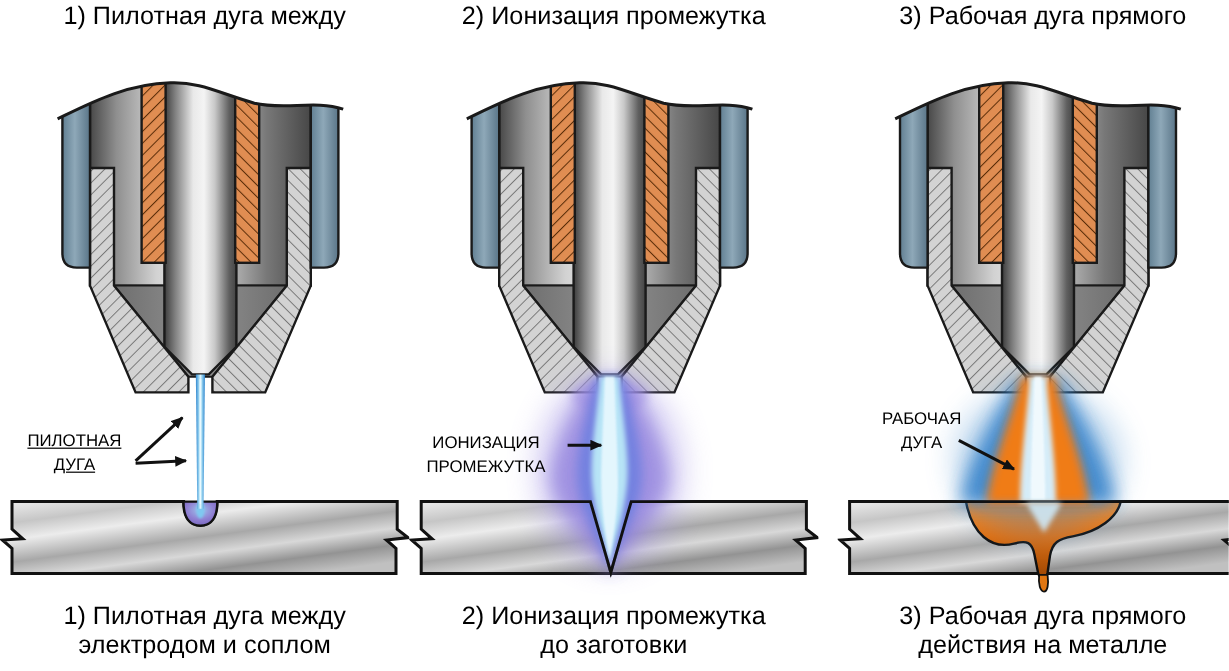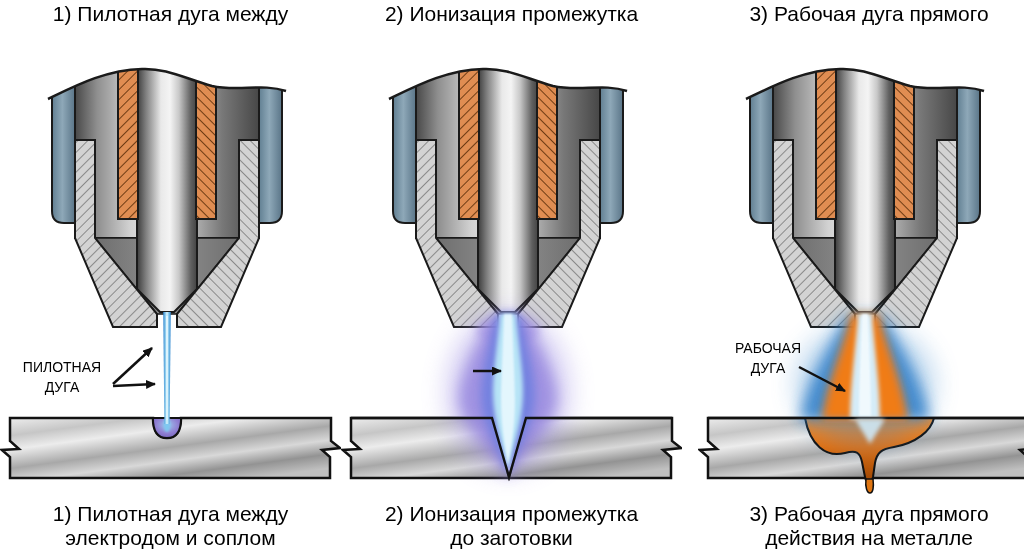--- a/index.html
+++ b/index.html
@@ -9,21 +9,21 @@
   .p1{left:0;width:341px;}
   .p2{left:341px;width:341px;}
   .p3{left:698px;width:342px;}
   .caption{position:absolute;left:0;right:0;text-align:center;
            font-size:21px;line-height:24px;white-space:pre-line;}
   .caption.top{top:2px;}
   .caption.bottom{top:502px;}
   .diagram{position:absolute;left:0;top:0;}
   .arc-label{position:absolute;font-size:14px;line-height:20px;
              text-align:center;white-space:pre-line;}
-  .lbl1{left:2px;top:357px;width:120px;}
+  .lbl1{left:2px;top:357px;width:120px;text-decoration:underline;}
   .lbl2{left:0px;top:358px;width:128px;}
   .lbl3{left:26px;top:338px;width:88px;}
   svg{display:block;}
   .defs{position:absolute;width:0;height:0;}
 </style>
 </head>
 <body>
 
 <div class="stage">
 
@@ -175,20 +175,22 @@
         <ellipse cx="167" cy="330" rx="32" ry="13" fill="#a495e5" opacity=".55" filter="url(#f4)"></ellipse>
         <path d="M150,318 C138,340 118,375 118,398 C118,420 140,440 156,462 L167,476 L178,462 C194,440 216,420 216,398 C216,375 196,340 184,318 Z" fill="#9282dd" opacity=".8" filter="url(#f7)"></path>
         <path d="M155,314 C150,340 140,370 140,395 C140,425 158,450 167,474 C176,450 194,425 194,395 C194,370 184,340 179,314 Z" fill="#7080e0" opacity=".9" filter="url(#f4)"></path>
         <path d="M159,314 C157,340 152,370 152,392 C152,420 162,448 167,470 C172,448 182,420 182,392 C182,370 177,340 175,314 Z" fill="#b7e4f6" filter="url(#f2)"></path>
         <path d="M163,314 C162,345 160,380 160,400 C160,430 165,452 167,466 C169,452 174,430 174,400 C174,380 172,345 171,314 Z" fill="#e8f8fe" opacity=".9" filter="url(#f1)"></path>
       </g>
       <path d="M10,418 H151 L168,477 L185,418 H331" fill="none" stroke="#111" stroke-width="2.4"></path>
       <line x1="132" y1="371" x2="160" y2="371" stroke="#111" stroke-width="2.5" marker-end="url(#ah)"></line>
     </svg>
 
+    <div class="arc-label lbl2">ИОНИЗАЦИЯ
+ПРОМЕЖУТКА</div>
     <div class="caption bottom">2) Ионизация промежутка
 до заготовки</div>
   </section>
 
   <section class="panel p3">
     <div class="caption top">3) Рабочая дуга прямого
 действия на металле</div>
 
     <svg class="diagram" width="342" height="559" viewBox="0 0 342 559">
       <path d="M10,418 H331 V441 L340,448 L322,450 L330,457 V478 H10 L10,457 L2,450 L19,449 L10,441 Z" fill="url(#gPlate)" stroke="#111" stroke-width="2.5"></path>

